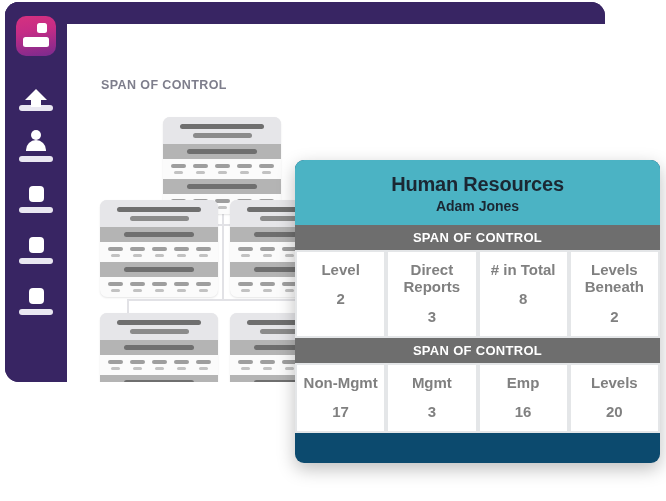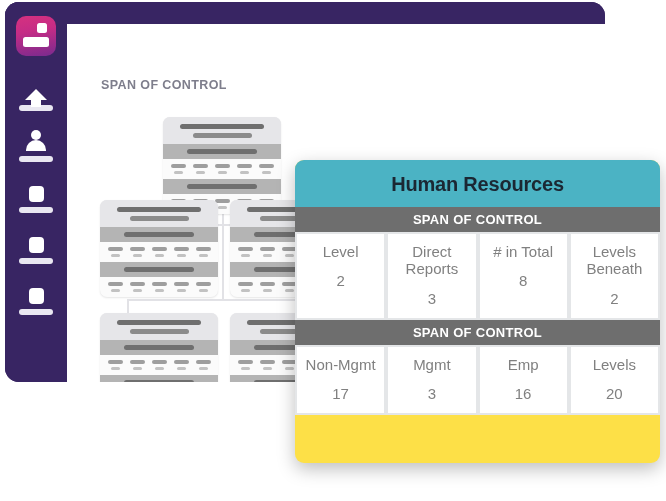--- a/index.html
+++ b/index.html
@@ -63,29 +63,29 @@
   .n-line.w2{width:50%;margin-top:4px;background:#8b8b8b;}
   .n-band{background:#b4b4b4;padding:5px 0;}
   .n-band .n-line{width:60%;background:#6f6f6f;}
   .n-grid{background:#fbfbfb;display:flex;justify-content:space-around;padding:5px 4px;}
   .n-col{display:flex;flex-direction:column;align-items:center;}
   .n-c1{width:15px;height:4px;border-radius:2px;background:#9e9e9e;}
   .n-c2{width:9px;height:3px;border-radius:1.5px;background:#c2c2c2;margin-top:3px;}
 
   
   #detail-card{position:absolute;left:295px;top:160px;width:365px;height:303px;
-               background:#fde047;border-radius:9px;overflow:hidden;
+               background:#0c4a6e;border-radius:9px;overflow:hidden;
                box-shadow:0 6px 18px rgba(0,0,0,.26);}
   #card-header{background:#4bb3c4;padding:13px 10px 11px 10px;text-align:center;color:#1b2733;}
   #card-org{font-size:20px;font-weight:bold;letter-spacing:-0.2px;}
   #card-role{font-size:14px;font-weight:bold;margin-top:4px;}
   #card-person{font-size:14px;font-weight:bold;margin-top:2px;}
   .band-label{background:#6e6e6e;color:#ffffff;text-align:center;font-size:13px;
               font-weight:bold;padding:5px 0;letter-spacing:0.3px;}
-  .tbl{display:flex;background:#e4e6e8;padding:2px;gap:4px;}
+  .tbl{display:flex;background:#e4e6e8;padding:2px;gap:4px;font-weight:bold;}
   .tcell{flex:1;background:#ffffff;display:flex;flex-direction:column;
          align-items:center;justify-content:flex-start;padding:9px 2px 11px 2px;
          min-height:62px;box-sizing:border-box;}
   .tcell .th{font-size:15px;color:#808080;text-align:center;line-height:1.15;}
   .tcell .tv{font-size:15px;color:#808080;margin-top:12px;}
   .tcell.two .tv{margin-top:12px;}
 </style>
 </head>
 <body>
 
@@ -385,20 +385,21 @@
           </div>
 
       </div>
     </div>
   </div>
 </div>
 
 <div id="detail-card">
   <div id="card-header">
     <div id="card-org">Human Resources</div>
+    <div id="card-person">Adam Jones</div>
   </div>
 
   <div class="band-label">SPAN OF CONTROL</div>
 
   <div class="tbl">
     <div class="tcell">
       <div class="th">Level</div>
       <div class="tv">2</div>
     </div>
     <div class="tcell two">

